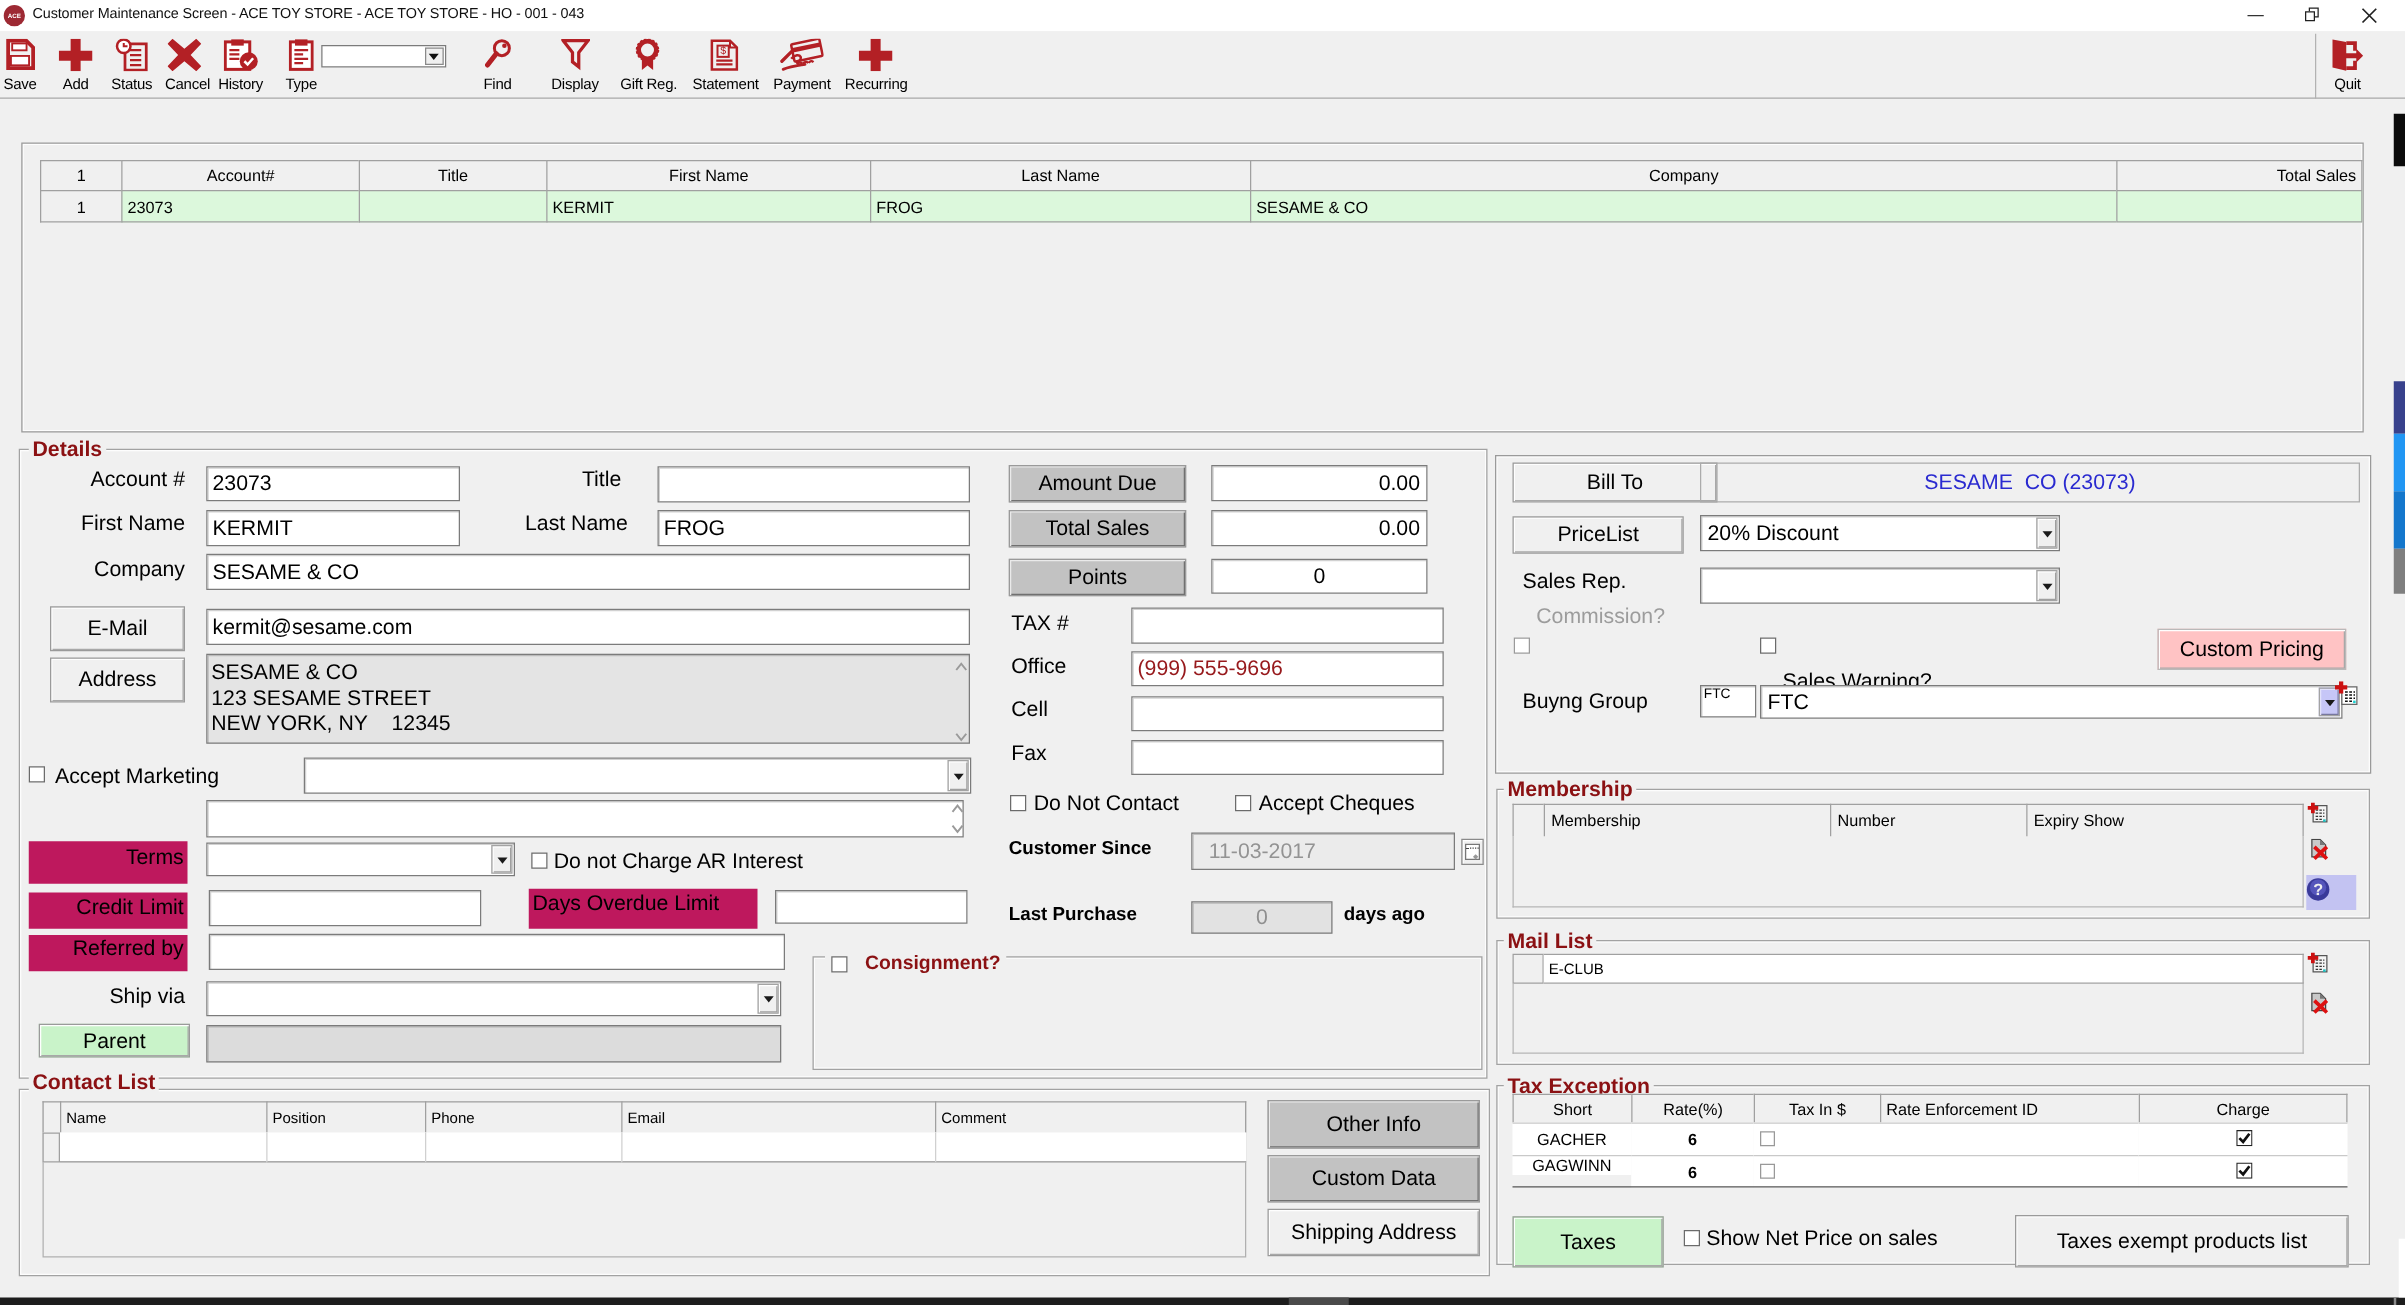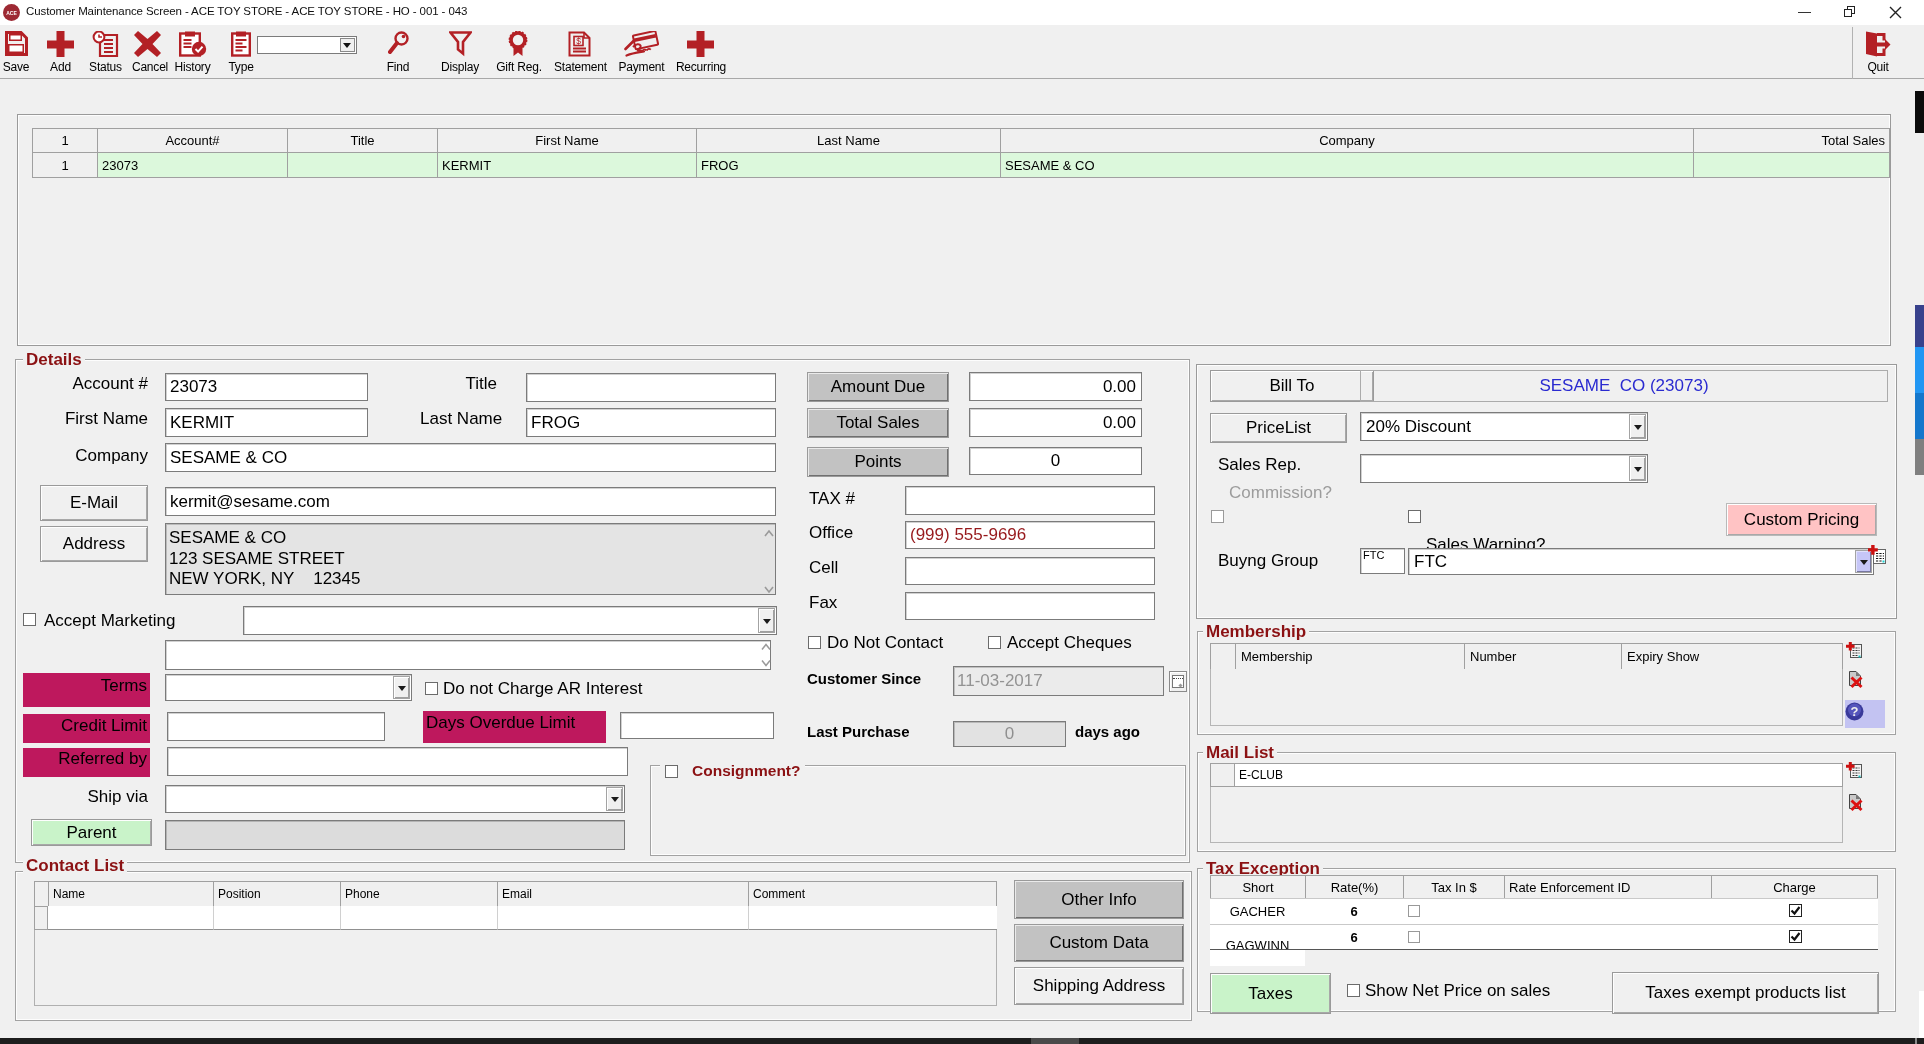--- a/index.html
+++ b/index.html
@@ -221,21 +221,21 @@
 <div class="in" style="left:905px;top:521px;width:250px;height:28px;line-height:26px;padding-left:4px;color:#97191c;">(999) 555-9696</div>
 <div class="lb" style="left:809px;top:559px;">Cell</div>
 <div class="in" style="left:905px;top:557px;width:250px;height:28px;"></div>
 <div class="lb" style="left:809px;top:594px;">Fax</div>
 <div class="in" style="left:905px;top:592px;width:250px;height:28px;"></div>
 <div class="cb" style="left:808px;top:636px;"></div>
 <div class="lb" style="left:827px;top:634px;">Do Not Contact</div>
 <div class="cb" style="left:988px;top:636px;"></div>
 <div class="lb" style="left:1007px;top:634px;">Accept Cheques</div>
 <div class="lb" style="left:807px;top:670px;font-weight:bold;font-size:15px;">Customer Since</div>
-<div class="in" style="left:953px;top:666px;width:211px;height:30px;background:#ebebeb;line-height:28px;padding-left:3px;color:#939393;">11-03-2017</div>
+<div class="in" style="left:953px;top:666px;width:211px;height:30px;background:#ebebeb;line-height:28px;padding-left:13px;color:#939393;">11-03-2017</div>
 <div class="ab" style="left:1169px;top:671px;width:18px;height:21px;background:#f0f0f0;border:1px solid #8a8a8a;box-shadow:inset 1px 1px 0 #fff;">
  <div class="ab" style="left:2px;top:3px;width:12px;height:13px;background:#fff;border:1px solid #777;"></div>
  <div class="ab" style="left:3px;top:4px;width:10px;height:3px;border-bottom:1px dotted #444;"></div>
  <div class="ab" style="left:9px;top:12px;width:3px;height:3px;background:#999;transform:rotate(45deg);"></div>
 </div>
 <div class="lb" style="left:807px;top:723px;font-weight:bold;font-size:15px;">Last Purchase</div>
 <div class="in" style="left:953px;top:721px;width:113px;height:26px;background:#e2e2e2;line-height:24px;text-align:center;color:#8f8f8f;">0</div>
 <div class="lb" style="left:1075px;top:723px;font-weight:bold;font-size:15px;">days ago</div>
 
 <div class="grp" style="left:1196px;top:364px;width:701px;height:255px;border-color:#9a9a9a;"></div>
@@ -309,21 +309,21 @@
 <div class="cell hc" style="left:1210px;top:875px;width:95px;height:23px;">Short</div>
 <div class="cell hc" style="left:1305px;top:875px;width:98px;height:23px;">Rate(%)</div>
 <div class="cell hc" style="left:1403px;top:875px;width:101px;height:23px;">Tax In $</div>
 <div class="cell hc" style="left:1504px;top:875px;width:207px;height:23px;justify-content:flex-start;padding-left:4px;">Rate Enforcement ID</div>
 <div class="cell hc" style="left:1711px;top:875px;width:167px;height:23px;border-right:1px solid #a0a0a0;">Charge</div>
 <div class="cell" style="left:1210px;top:898px;width:95px;height:26px;background:#fff;border-top:1px solid #c9c9c9;justify-content:center;">GACHER</div>
 <div class="cell" style="left:1305px;top:898px;width:98px;height:26px;background:#fff;border-top:1px solid #c9c9c9;justify-content:center;font-weight:bold;">6</div>
 <div class="cell" style="left:1403px;top:898px;width:101px;height:26px;background:#fff;border-top:1px solid #c9c9c9;"></div>
 <div class="cell" style="left:1504px;top:898px;width:207px;height:26px;background:#fff;border-top:1px solid #c9c9c9;"></div>
 <div class="cell" style="left:1711px;top:898px;width:167px;height:26px;background:#fff;border-top:1px solid #c9c9c9;"></div>
-<div class="cell" style="left:1210px;top:924px;width:95px;height:42px;background:#fff;border-top:1px solid #c9c9c9;justify-content:center;">GAGWINN</div>
+<div class="cell" style="left:1210px;top:924px;width:95px;height:16px;background:#fff;border-top:1px solid #c9c9c9;justify-content:center;">GAGWINN</div>
 <div class="cell" style="left:1305px;top:924px;width:98px;height:26px;background:#fff;border-top:1px solid #c9c9c9;justify-content:center;font-weight:bold;">6</div>
 <div class="cell" style="left:1403px;top:924px;width:101px;height:26px;background:#fff;border-top:1px solid #c9c9c9;"></div>
 <div class="cell" style="left:1504px;top:924px;width:207px;height:26px;background:#fff;border-top:1px solid #c9c9c9;"></div>
 <div class="cell" style="left:1711px;top:924px;width:167px;height:26px;background:#fff;border-top:1px solid #c9c9c9;"></div>
 <div class="ab" style="left:1210px;top:949px;width:668px;height:1px;background:#555;"></div>
 <div class="cb" style="left:1408px;top:905px;width:12px;height:12px;border-color:#999;"></div>
 <div class="cb" style="left:1408px;top:931px;width:12px;height:12px;border-color:#999;"></div>
 <svg class="ab" style="left:1789px;top:904px;" width="13" height="13" viewBox="0 0 13 13">
     <rect x="0.5" y="0.5" width="12" height="12" fill="#fff" stroke="#222"></rect>
     <path d="M2.5 6.5 L5.5 9.5 L10.5 3" stroke="#111" stroke-width="2.2" fill="none"></path>

